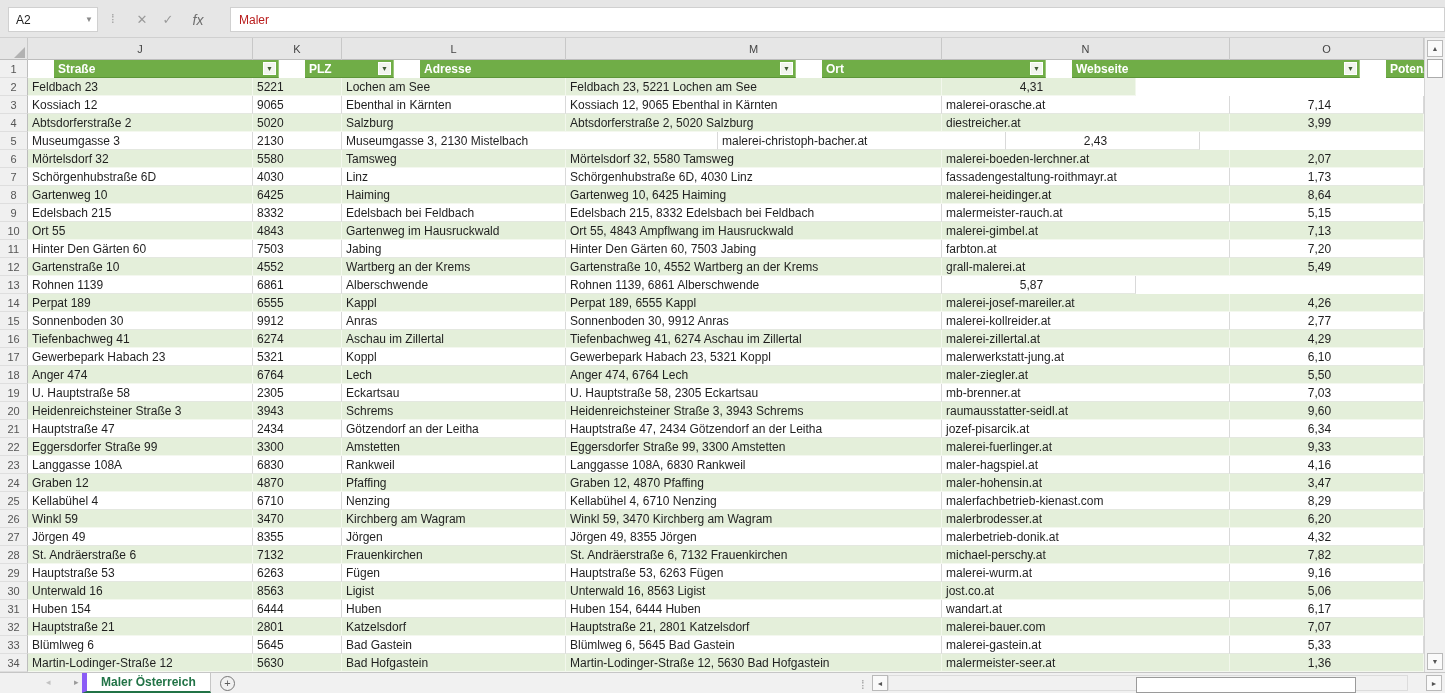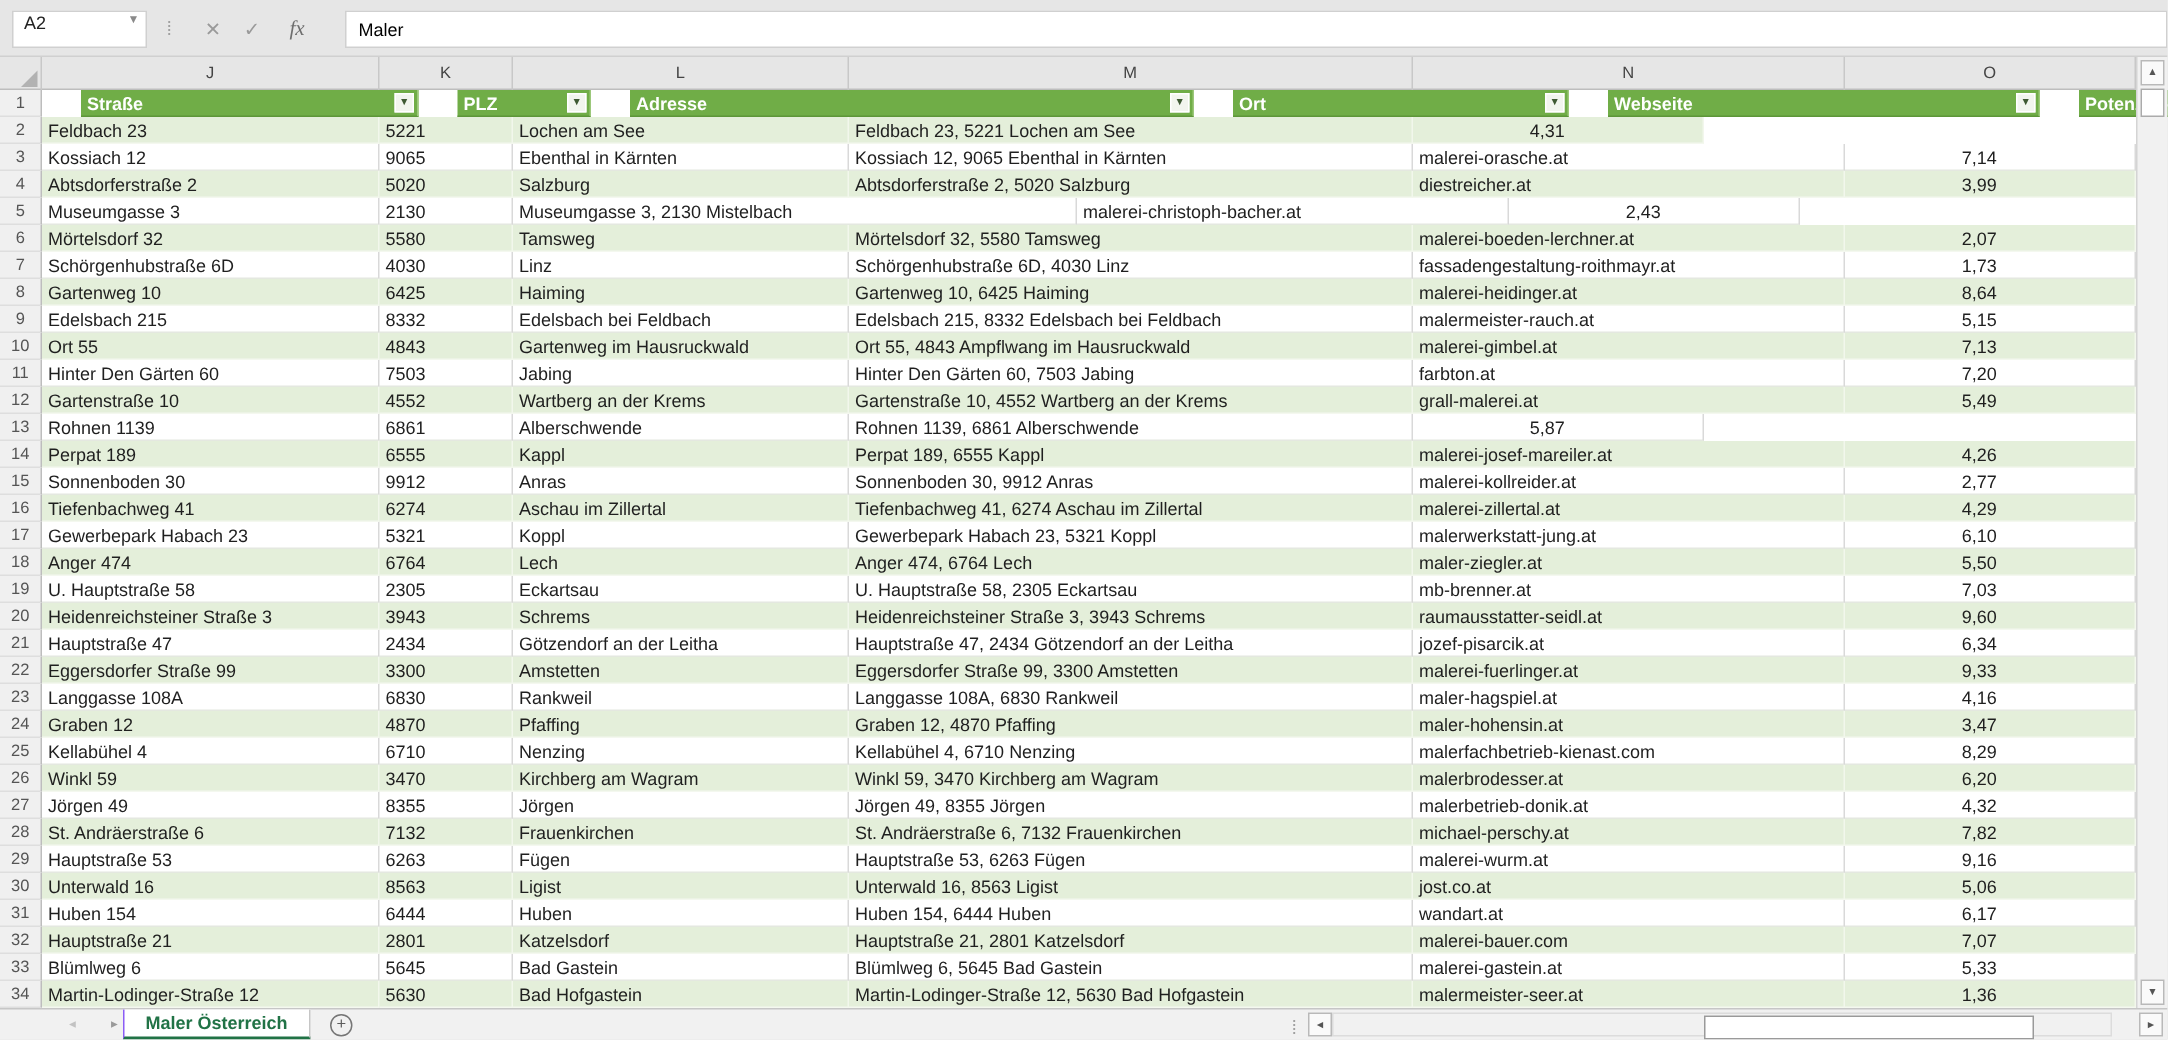--- a/index.html
+++ b/index.html
@@ -2,30 +2,30 @@
 <html><head>
 <meta charset="utf-8">
 <style>
   * { margin:0; padding:0; box-sizing:border-box; }
   html,body { width:1445px; height:693px; overflow:hidden;
     font-family:"Liberation Sans", sans-serif; background:#e6e6e6; }
   #app { position:relative; width:1445px; height:693px; background:#e6e6e6; }
 
   
   #formula-strip { position:absolute; left:0; top:0; width:1445px; height:38px; background:#e6e6e6; border-bottom:1px solid #d0d0d0; }
-  #name-box { position:absolute; left:8px; top:7px; width:90px; height:25px; background:#fff; border:1px solid #d0d0d0; font-size:12px; color:#222; display:flex; }
+  #name-box { position:absolute; left:8px; top:7px; width:90px; height:25px; background:#fff; border:1px solid #d0d0d0; font-size:12px; color:#222; display:flex; align-items:center; }
   #name-box .nb-text { padding-left:7px; flex:1; }
   #name-box .nb-arrow { width:16px; text-align:center; color:#8a8a8a; font-size:8px; }
   .dots-divider { position:absolute; top:9px; color:#a0a0a0; font-size:13px; letter-spacing:-1px; line-height:20px; }
   #fb-dots { left:111px; }
   .fb-icon { position:absolute; top:7px; height:25px; width:24px; display:flex; align-items:center; justify-content:center; color:#9a9a9a; font-size:13px; }
   #fb-x { left:130px; }
   #fb-check { left:156px; }
-  #fb-fx { left:186px; font-family:Liberation Serif, serif; font-style:italic; color:#6f6f6f; font-size:14px; }
-  #formula-input { position:absolute; left:230px; top:7px; width:1215px; height:25px; background:#fff; border:1px solid #d0d0d0; font-size:12px; color:#000000; display:flex; align-items:center; padding-left:8px; }
+  #fb-fx { left:186px; font-family:Liberation Sans, sans-serif; font-style:italic; color:#6f6f6f; font-size:14px; }
+  #formula-input { position:absolute; left:230px; top:7px; width:1215px; height:25px; background:#fff; border:1px solid #d0d0d0; font-size:12px; color:#b91c1c; display:flex; align-items:center; padding-left:8px; }
 
   
   #col-strip { position:absolute; left:0; top:38px; width:1424px; height:22px; display:flex; background:#e6e6e6; border-bottom:1px solid #bdbdbd; }
   .col-letter { height:22px; border-right:1px solid #c8c8c8; font-size:11px; color:#444; display:flex; align-items:center; justify-content:center; }
   #select-all { position:relative; border-right:1px solid #c8c8c8; }
   #select-all .corner { position:absolute; right:2px; bottom:2px; width:0; height:0; border-bottom:11px solid #b2b2b2; border-left:11px solid transparent; }
 
   
   .c-gut { width:28px; min-width:28px; }
   .c-j { width:225px; min-width:225px; }
@@ -52,21 +52,21 @@
   .sb-btn { position:absolute; background:#fafafa; border:1px solid #b9b9b9; color:#555; display:flex; align-items:center; justify-content:center; font-size:7px; }
   #vs-up { left:2px; top:2px; width:16px; height:17px; }
   #vs-thumb { position:absolute; left:2px; top:21px; width:16px; height:19px; background:#fff; border:1px solid #ababab; }
   #vs-down { left:2px; top:615px; width:16px; height:17px; }
 
   
   #tabbar { position:absolute; left:0; top:672px; width:1445px; height:21px; background:#f1f1f1; border-top:1px solid #c6c6c6; }
   .nav-arrow { position:absolute; top:4px; font-size:9px; color:#9a9a9a; }
   #nav-left { left:46px; color:#c2c2c2; }
   #nav-right { left:74px; }
-  #sheet-tab { position:absolute; left:82px; top:0; height:20px; padding:0 14px; background:#fff; border-left:1px solid #8b5cf6; border-right:1px solid #c6c6c6; border-bottom:2px solid #217346; color:#217346; font-weight:bold; font-size:12px; display:flex; align-items:center; }
+  #sheet-tab { position:absolute; left:82px; top:0; height:20px; padding:0 14px; background:#fff; border-left:5px solid #8b5cf6; border-right:1px solid #c6c6c6; border-bottom:2px solid #217346; color:#217346; font-weight:bold; font-size:12px; display:flex; align-items:center; }
   #add-sheet { position:absolute; left:220px; top:3px; width:15px; height:15px; border:1px solid #767676; border-radius:50%; color:#5c5c5c; font-size:11px; line-height:13px; text-align:center; background:#f1f1f1; }
   #tb-dots { left:861px; top:2px; }
   #hscroll { position:absolute; left:870px; top:1px; width:556px; height:18px; }
   #hs-left { left:2px; top:1px; width:16px; height:16px; }
   #hs-track { position:absolute; left:18px; top:1px; width:520px; height:16px; background:#f1f1f1; border:1px solid #dcdcdc; }
   #hs-thumb { position:absolute; left:247px; top:1px; width:220px; height:16px; background:#fff; border:1px solid #9a9a9a; }
   #hs-right { left:556px; top:1px; width:16px; height:16px; }
 </style>
 </head>
 <body>

